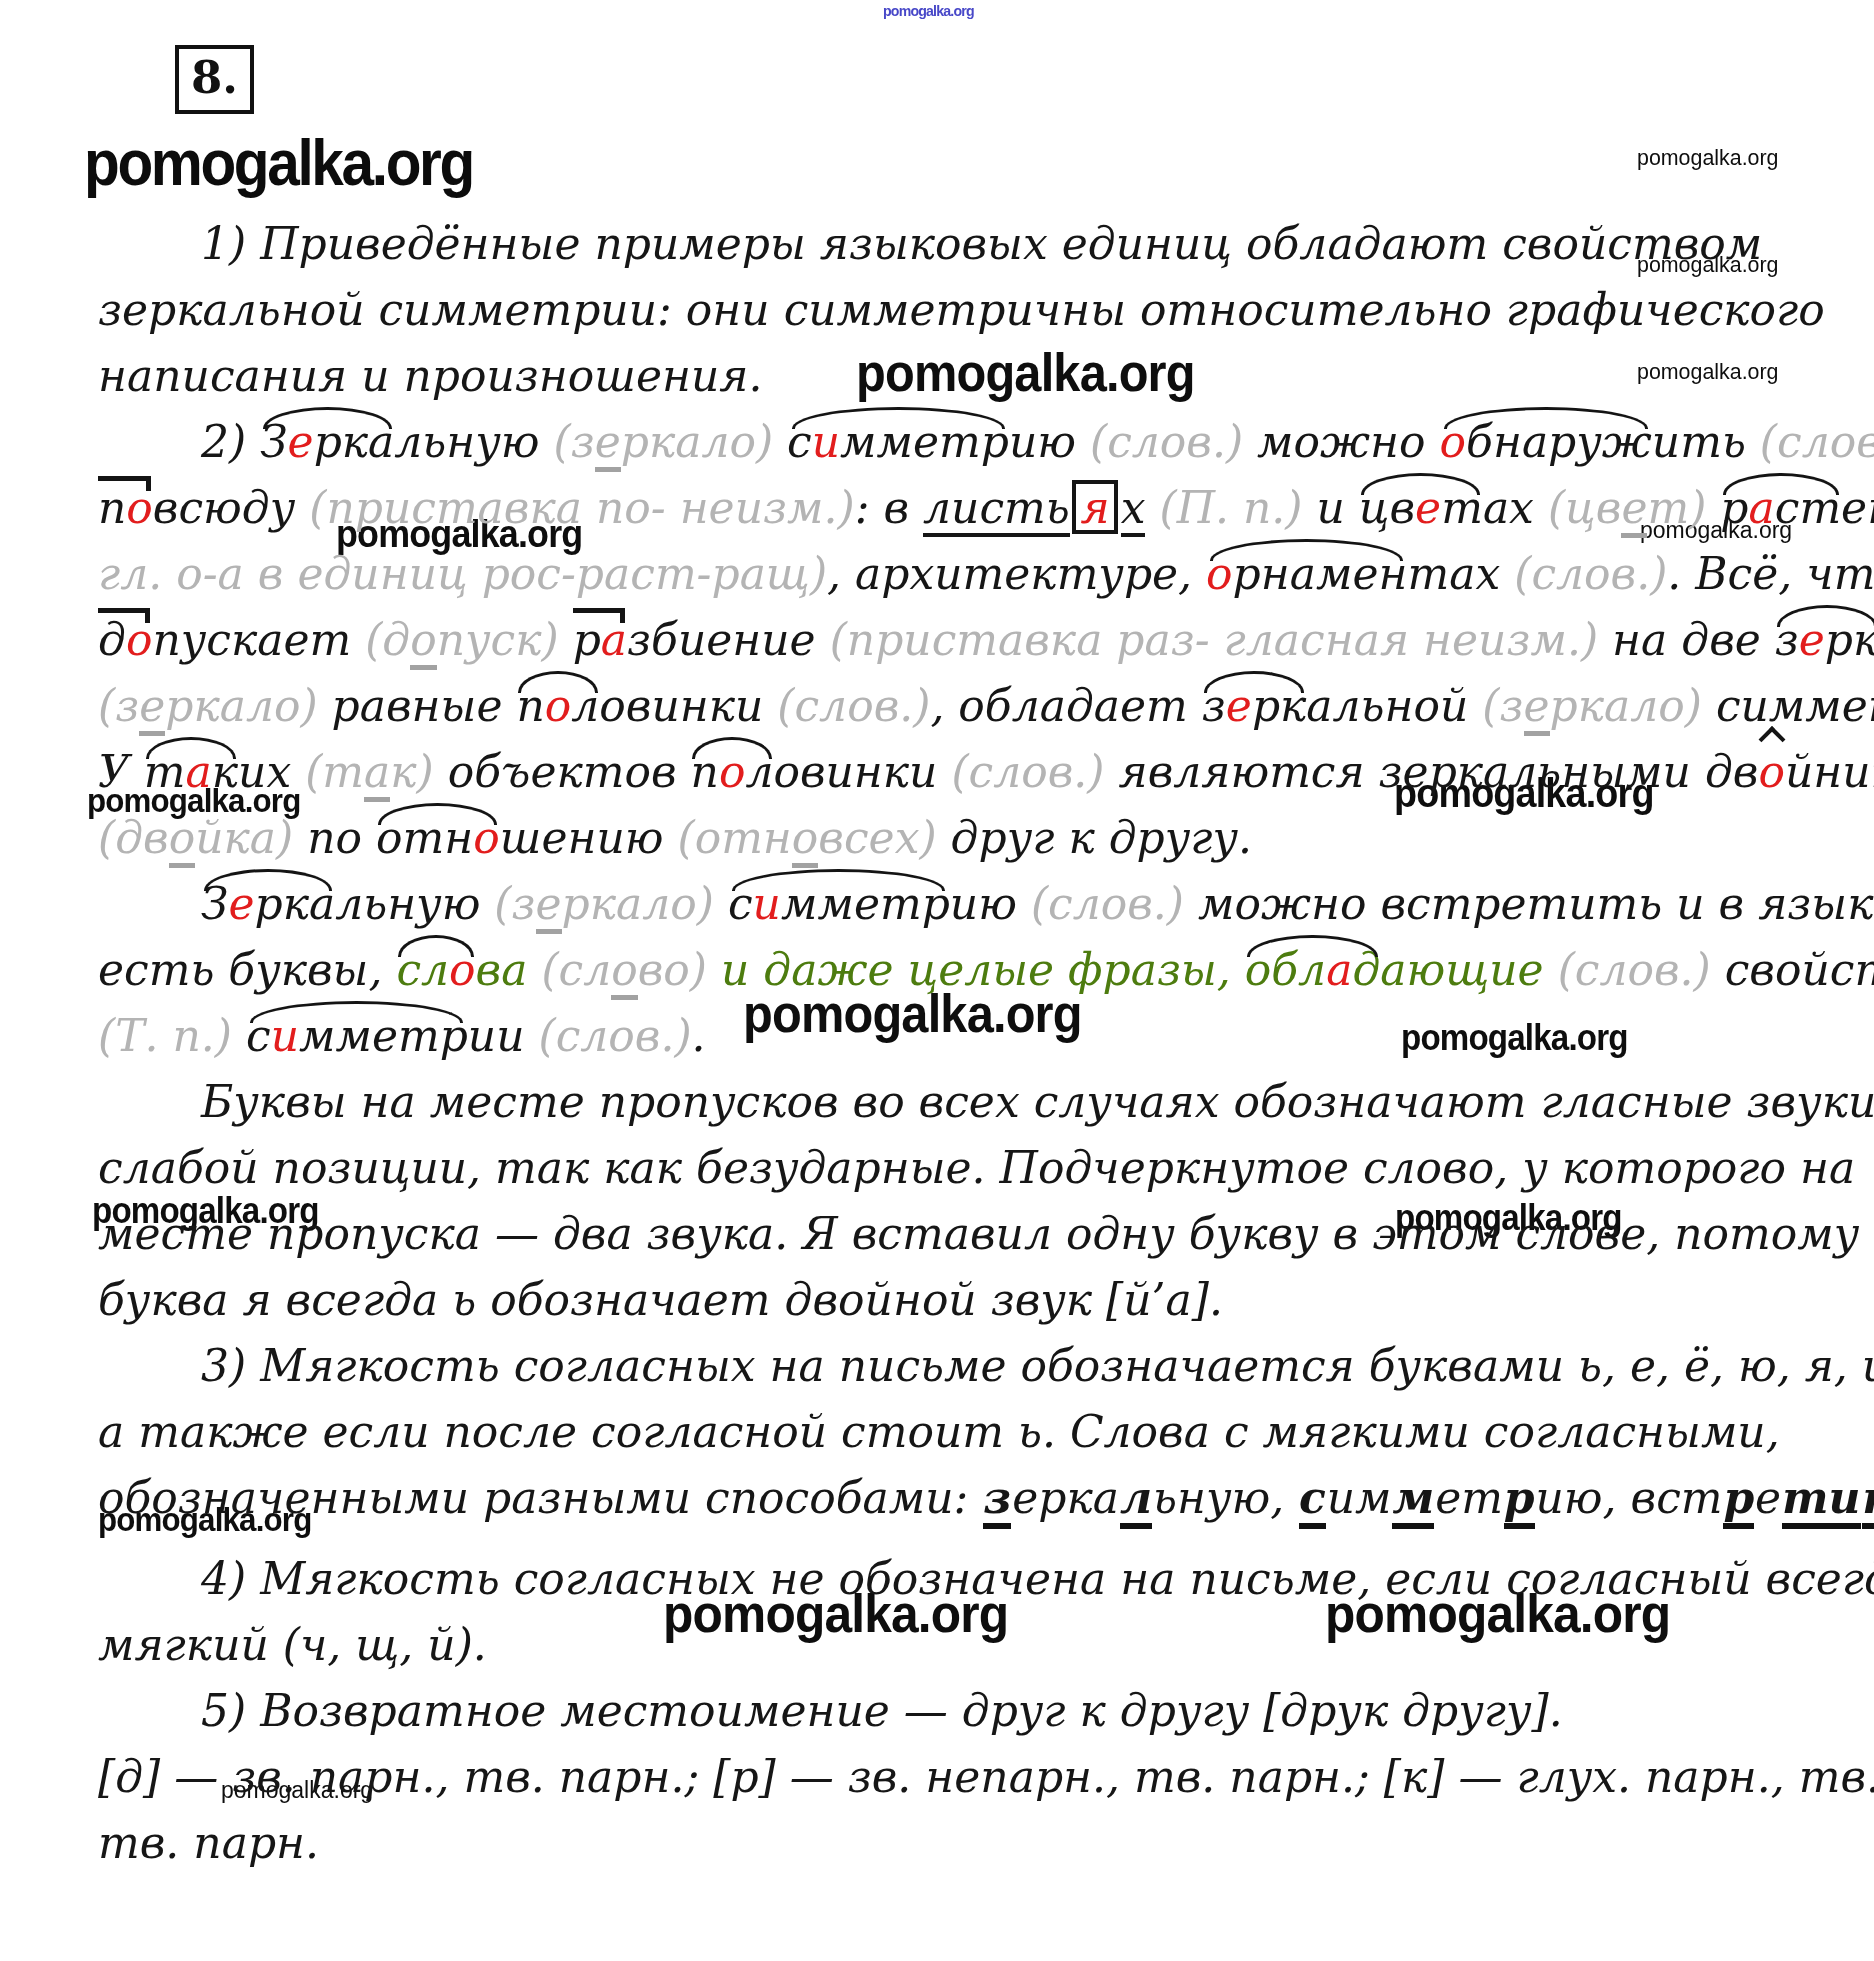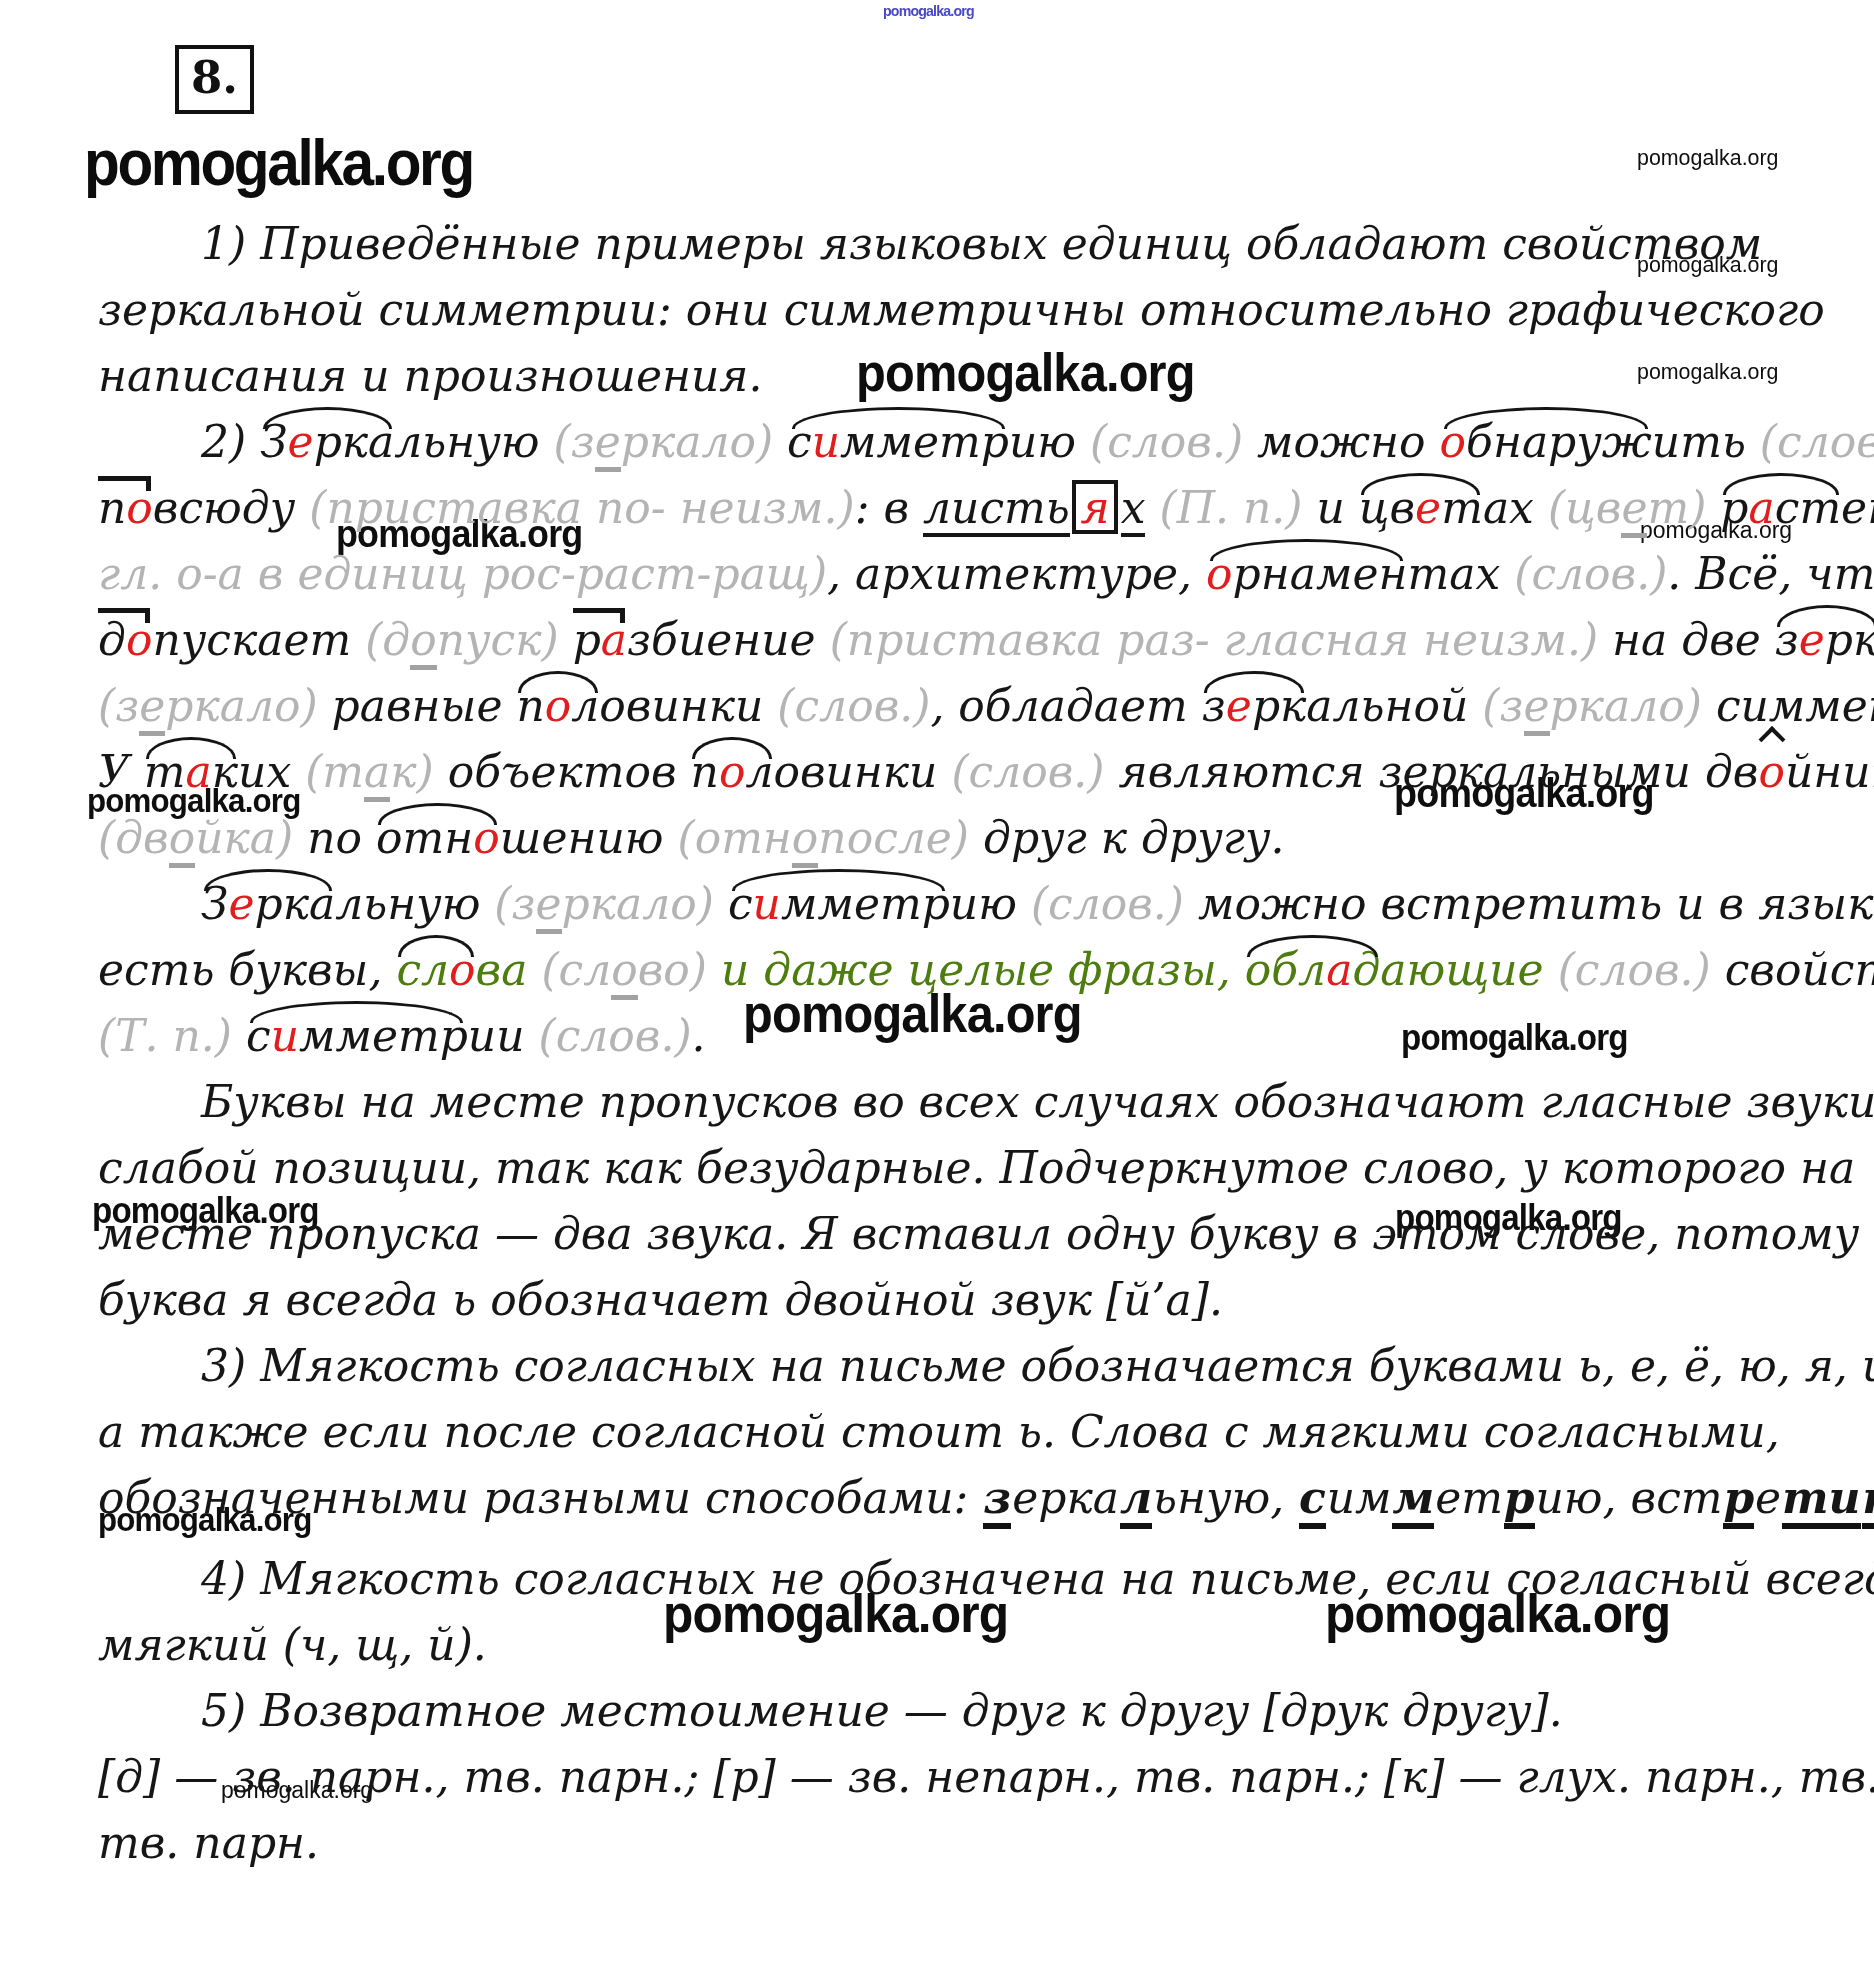--- a/index.html
+++ b/index.html
@@ -95,21 +95,21 @@
   <div id="textcol">
       <div class="tline ind"><span>1) Приведённые примеры языковых единиц обладают свойством</span></div>
       <div class="tline"><span>зеркальной симметрии: они симметричны относительно графического</span></div>
       <div class="tline"><span>написания и произношения.</span></div>
       <div class="tline ind"><span>2) </span><span class="mk-arc"><span>З</span><span class="s-r">е</span><span>рка</span></span><span>льную </span><span class="s-g">(з</span><span class="s-gu">е</span><span class="s-g">ркало) </span><span class="mk-arc"><span>с</span><span class="s-r">и</span><span>мметр</span></span><span>ию </span><span class="s-g">(слов.) </span><span>можно </span><span class="mk-arc"><span class="s-r">о</span><span>бнаруж</span></span><span>ить </span><span class="s-g">(слов.)</span></div>
       <div class="tline"><span class="mk-pre"><span>п</span><span class="s-r">о</span></span><span>всюду </span><span class="s-g">(приставка по- неизм.)</span><span>: в </span><span class="s-u">листь</span><span class="mk-box"><span class="s-r">я</span></span><span class="s-u">х</span><span> </span><span class="s-g">(П. п.)</span><span> и </span><span class="mk-arc"><span>цв</span><span class="s-r">е</span><span>т</span></span><span>ах </span><span class="s-g">(цв</span><span class="s-gu">е</span><span class="s-g">т) </span><span class="mk-arc"><span>р</span><span class="s-r">а</span><span>ст</span></span><span>ений </span></div>
       <div class="tline"><span class="s-g">гл. о-а в единиц рос-раст-ращ)</span><span>, архитектуре, </span><span class="mk-arc"><span class="s-r">о</span><span>рнамен</span></span><span>тах </span><span class="s-g">(слов.)</span><span>. Всё, что</span></div>
       <div class="tline"><span class="mk-pre"><span>д</span><span class="s-r">о</span></span><span>пускает </span><span class="s-g">(д</span><span class="s-gu">о</span><span class="s-g">пуск) </span><span class="mk-pre"><span>р</span><span class="s-r">а</span></span><span>збиение </span><span class="s-g">(приставка раз- гласная неизм.) </span><span>на две </span><span class="mk-arc"><span>з</span><span class="s-r">е</span><span>рк</span></span><span>ально</span></div>
       <div class="tline"><span class="s-g">(з</span><span class="s-gu">е</span><span class="s-g">ркало) </span><span>равные </span><span class="mk-arc"><span>п</span><span class="s-r">о</span><span>л</span></span><span>овинки </span><span class="s-g">(слов.)</span><span>, обладает </span><span class="mk-arc"><span>з</span><span class="s-r">е</span><span>рк</span></span><span>альной </span><span class="s-g">(з</span><span class="s-gu">е</span><span class="s-g">ркало) </span><span>симметрией.</span></div>
       <div class="tline"><span>У </span><span class="mk-arc"><span>т</span><span class="s-r">а</span><span>к</span></span><span>их </span><span class="s-g">(т</span><span class="s-gu">а</span><span class="s-g">к) </span><span>объектов </span><span class="mk-arc"><span>п</span><span class="s-r">о</span><span>л</span></span><span>овинки </span><span class="s-g">(слов.)</span><span> являются зеркальными дв</span><span class="mk-car"><span class="s-r">о</span></span><span>йниками</span></div>
-      <div class="tline"><span class="s-g">(дв</span><span class="s-gu">о</span><span class="s-g">йка) </span><span>по </span><span class="mk-arc"><span>отн</span><span class="s-r">о</span></span><span>шению </span><span class="s-g">(отн</span><span class="s-gu">о</span><span class="s-g">после) </span><span>друг к другу.</span></div>
+      <div class="tline"><span class="s-g">(дв</span><span class="s-gu">о</span><span class="s-g">йка) </span><span>по </span><span class="mk-arc"><span>отн</span><span class="s-r">о</span></span><span>шению </span><span class="s-g">(отн</span><span class="s-gu">о</span><span class="s-g">всех) </span><span>друг к другу.</span></div>
       <div class="tline ind"><span class="mk-arc"><span>З</span><span class="s-r">е</span><span>рка</span></span><span>льную </span><span class="s-g">(з</span><span class="s-gu">е</span><span class="s-g">ркало) </span><span class="mk-arc"><span>с</span><span class="s-r">и</span><span>мметр</span></span><span>ию </span><span class="s-g">(слов.) </span><span>можно встретить и в языке:</span></div>
       <div class="tline"><span>есть буквы, </span><span class="mk-arc"><span class="s-f">сл</span><span class="s-r">о</span></span><span class="s-f">ва </span><span class="s-g">(сл</span><span class="s-gu">о</span><span class="s-g">во) </span><span class="s-f">и даже целые фразы, </span><span class="mk-arc"><span class="s-f">обл</span><span class="s-r">а</span><span class="s-f">д</span></span><span class="s-f">ающие </span><span class="s-g">(слов.) </span><span>свойств</span></div>
       <div class="tline"><span class="s-g">(Т. п.) </span><span class="mk-arc"><span>с</span><span class="s-r">и</span><span>мметр</span></span><span>ии </span><span class="s-g">(слов.)</span><span>.</span></div>
       <div class="tline ind"><span>Буквы на месте пропусков во всех случаях обозначают гласные звуки в</span></div>
       <div class="tline"><span>слабой позиции, так как безударные. Подчеркнутое слово, у которого на</span></div>
       <div class="tline"><span>месте пропуска — два звука. Я вставил одну букву в этом слове, потому что</span></div>
       <div class="tline"><span>буква я всегда ь обозначает двойной звук [й’а].</span></div>
       <div class="tline ind"><span>3) Мягкость согласных на письме обозначается буквами ь, е, ё, ю, я, и,</span></div>
       <div class="tline"><span>а также если после согласной стоит ь. Слова с мягкими согласными,</span></div>
       <div class="tline"><span>обозначенными разными способами: </span><span class="s-bu">з</span><span>ерка</span><span class="s-bu">л</span><span>ьную, </span><span class="s-bu">с</span><span>им</span><span class="s-bu">м</span><span>ет</span><span class="s-bu">р</span><span>ию, вст</span><span class="s-bu">р</span><span>е</span><span class="s-bu">ти</span><span class="s-bu">ть</span></div>

